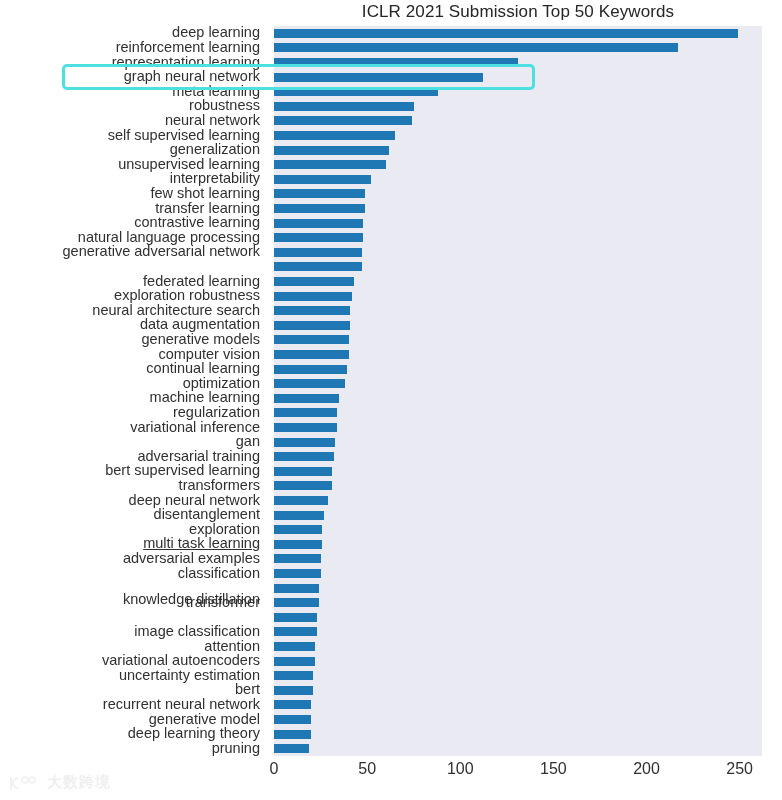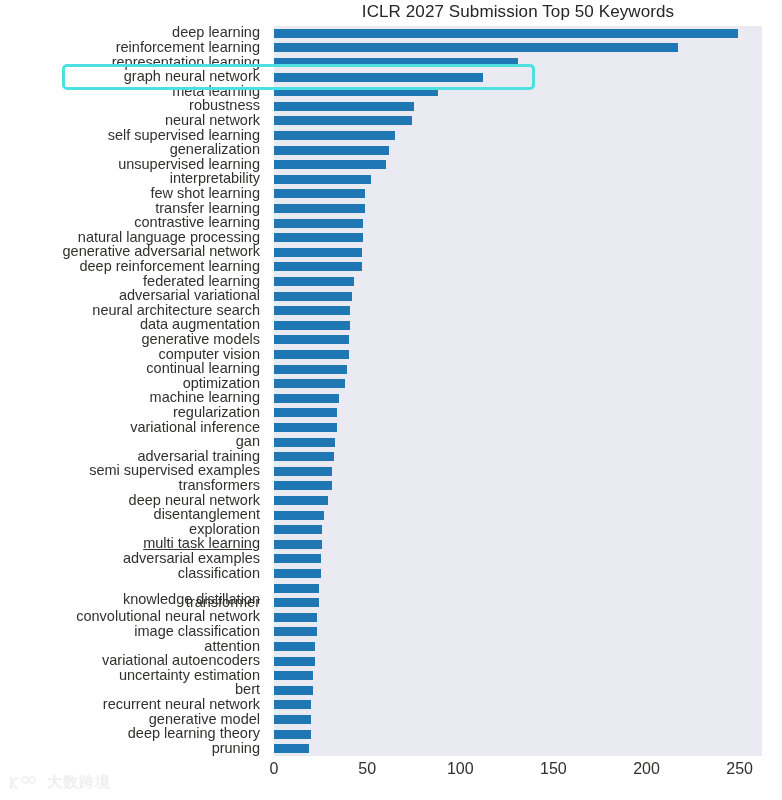--- a/index.html
+++ b/index.html
@@ -152,21 +152,21 @@
     font-family: "DejaVu Sans", sans-serif;
     letter-spacing: 1px;
     font-weight: bold;
   }
 </style>
 </head>
 <body>
 
 <div id="figure">
 
-  <div id="chart-title">ICLR 2027 Submission Top 50 Keywords</div>
+  <div id="chart-title">ICLR 2021 Submission Top 50 Keywords</div>
 
   <div id="plot-area">
     <div id="gridlines">
         <div class="gridline" style="left: 93.1298px;"></div>
         <div class="gridline" style="left: 186.26px;"></div>
         <div class="gridline" style="left: 279.389px;"></div>
         <div class="gridline" style="left: 372.519px;"></div>
         <div class="gridline" style="left: 465.649px;"></div>
       </div>
     <div id="rows">
@@ -383,45 +383,43 @@
       <div class="ylabel" style="top: 86.9px;">neural network</div>
       <div class="ylabel" style="top: 101.5px;">self supervised learning</div>
       <div class="ylabel" style="top: 116.1px;">generalization</div>
       <div class="ylabel" style="top: 130.7px;">unsupervised learning</div>
       <div class="ylabel" style="top: 145.3px;">interpretability</div>
       <div class="ylabel" style="top: 159.9px;">few shot learning</div>
       <div class="ylabel" style="top: 174.5px;">transfer learning</div>
       <div class="ylabel" style="top: 189.1px;">contrastive learning</div>
       <div class="ylabel" style="top: 218.3px;">generative adversarial network</div>
       <div class="ylabel" style="top: 203.7px;">natural language processing</div>
-      <div class="ylabel" style="top: 232.9px;">deep reinforcement learning</div>
       <div class="ylabel" style="top: 247.5px;">federated learning</div>
-      <div class="ylabel" style="top: 262.1px;">adversarial variational</div>
+      <div class="ylabel" style="top: 262.1px;">exploration robustness</div>
       <div class="ylabel" style="top: 276.7px;">neural architecture search</div>
       <div class="ylabel" style="top: 291.3px;">data augmentation</div>
       <div class="ylabel" style="top: 305.9px; text-align: right;">generative models</div>
       <div class="ylabel" style="top: 320.5px;">computer vision</div>
       <div class="ylabel" style="top: 335.1px;">continual learning</div>
       <div class="ylabel" style="top: 349.7px;">optimization</div>
       <div class="ylabel" style="top: 364.3px;">machine learning</div>
       <div class="ylabel" style="top: 378.9px;">regularization</div>
       <div class="ylabel" style="top: 393.5px;">variational inference</div>
       <div class="ylabel" style="top: 408.1px;">gan</div>
       <div class="ylabel" style="top: 422.7px;">adversarial training</div>
-      <div class="ylabel" style="top: 437.3px;">semi supervised examples</div>
+      <div class="ylabel" style="top: 437.3px;">bert supervised learning</div>
       <div class="ylabel" style="top: 451.9px;">transformers</div>
       <div class="ylabel" style="top: 466.5px;">deep neural network</div>
       <div class="ylabel" style="top: 481.1px;">disentanglement</div>
       <div class="ylabel" style="top: 495.7px;">exploration</div>
       <div class="ylabel" style="top: 510.3px; text-decoration: underline;">multi task learning</div>
       <div class="ylabel" style="top: 524.9px;">adversarial examples</div>
       <div class="ylabel" style="top: 539.5px;">classification</div>
       <div class="ylabel" style="top: 554.1px; margin-top: 12px;">knowledge distillation</div>
       <div class="ylabel" style="top: 568.7px;">transformer</div>
-      <div class="ylabel" style="top: 583.3px;">convolutional neural network</div>
       <div class="ylabel" style="top: 597.9px;">image classification</div>
       <div class="ylabel" style="top: 612.5px;">attention</div>
       <div class="ylabel" style="top: 627.1px;">variational autoencoders</div>
       <div class="ylabel" style="top: 641.7px;">uncertainty estimation</div>
       <div class="ylabel" style="top: 656.3px;">bert</div>
       <div class="ylabel" style="top: 670.9px; margin-left: 32px;">recurrent neural network</div>
       <div class="ylabel" style="top: 685.5px;">generative model</div>
       <div class="ylabel" style="top: 700.1px;">deep learning theory</div>
       <div class="ylabel" style="top: 714.7px;">pruning</div>
     </div>

